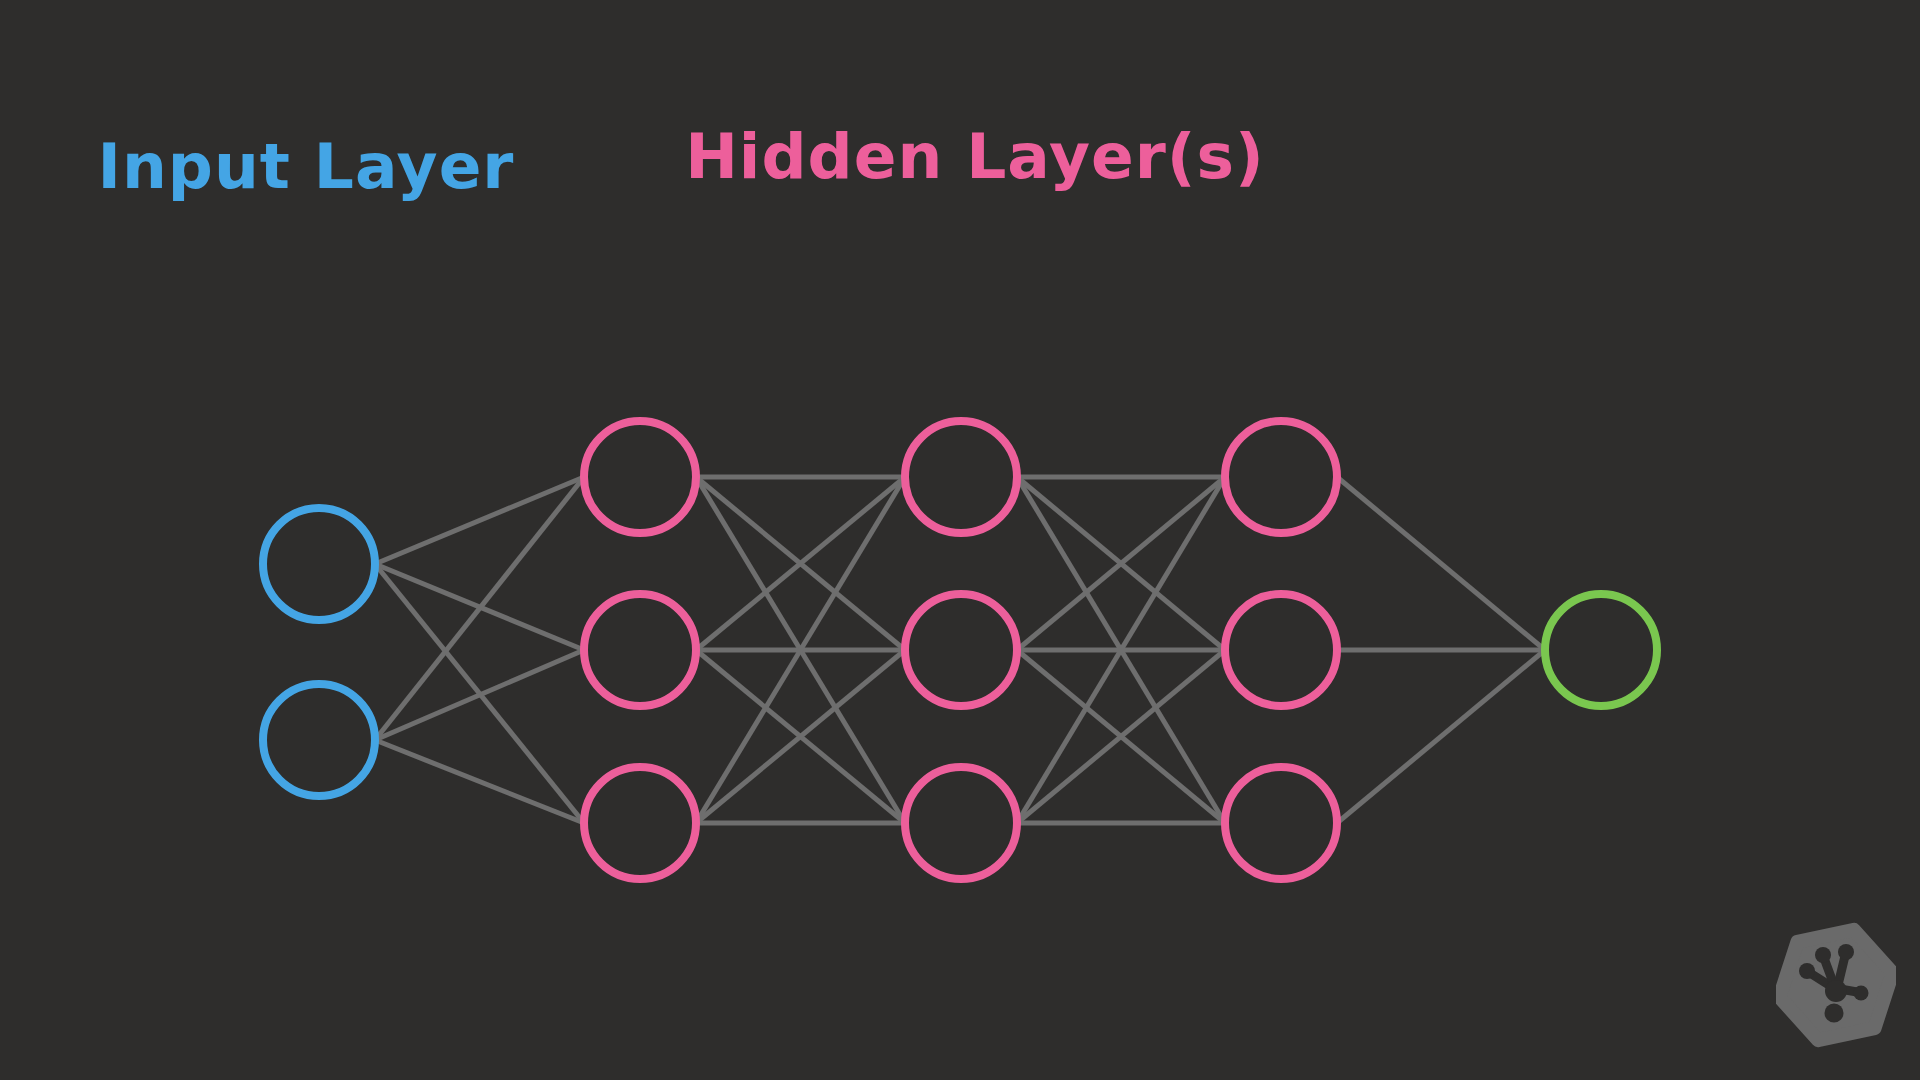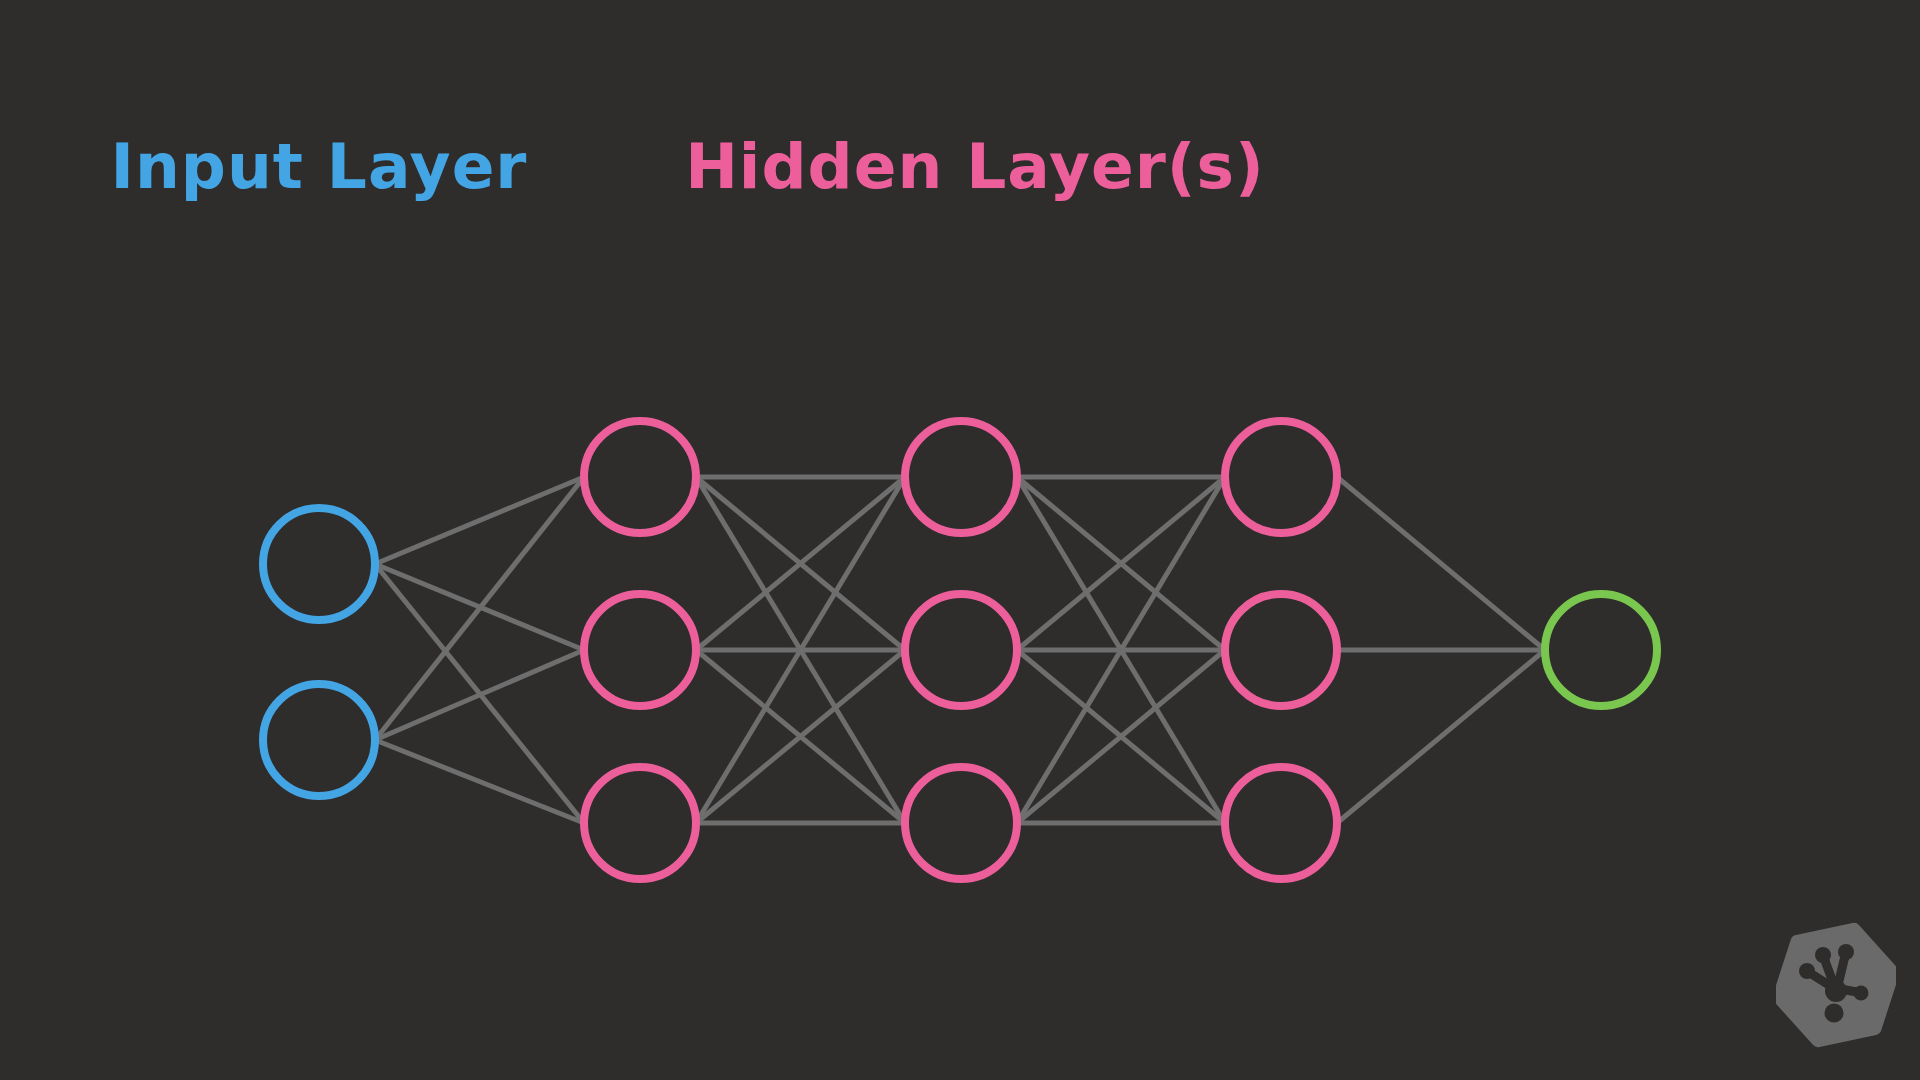--- a/index.html
+++ b/index.html
@@ -31,22 +31,22 @@
     left:1776px;top:916px;
     width:120px;height:138px;
     display:block;
   }
 </style>
 </head>
 <body>
 
 <div id="screen" style="--bg: #2e2d2c;">
 
-  <span class="layer-label" style="left: 306px; top: 135px; color: rgb(68, 165, 229); margin-left: 13px;">Input Layer</span>
-  <span class="layer-label" style="left: 975px; top: 135px; color: rgb(237, 95, 155); text-align: right;">Hidden Layer(s)</span>
+  <span class="layer-label" style="left: 306px; top: 135px; color: rgb(68, 165, 229);">Input Layer</span>
+  <span class="layer-label" style="left: 975px; top: 125px; color: rgb(237, 95, 155); text-align: right;">Hidden Layer(s)</span>
 
   <svg id="network-svg" viewBox="0 0 1920 1080" xmlns="http://www.w3.org/2000/svg">
     <g id="edges">
         <line x1="375" y1="564" x2="584" y2="477" stroke="#6e6e6e" stroke-width="5"></line>
         <line x1="375" y1="564" x2="584" y2="650" stroke="#6e6e6e" stroke-width="5"></line>
         <line x1="375" y1="564" x2="584" y2="823" stroke="#6e6e6e" stroke-width="5"></line>
         <line x1="375" y1="740" x2="584" y2="477" stroke="#6e6e6e" stroke-width="5"></line>
         <line x1="375" y1="740" x2="584" y2="650" stroke="#6e6e6e" stroke-width="5"></line>
         <line x1="375" y1="740" x2="584" y2="823" stroke="#6e6e6e" stroke-width="5"></line>
         <line x1="696" y1="477" x2="905" y2="477" stroke="#6e6e6e" stroke-width="5"></line>

